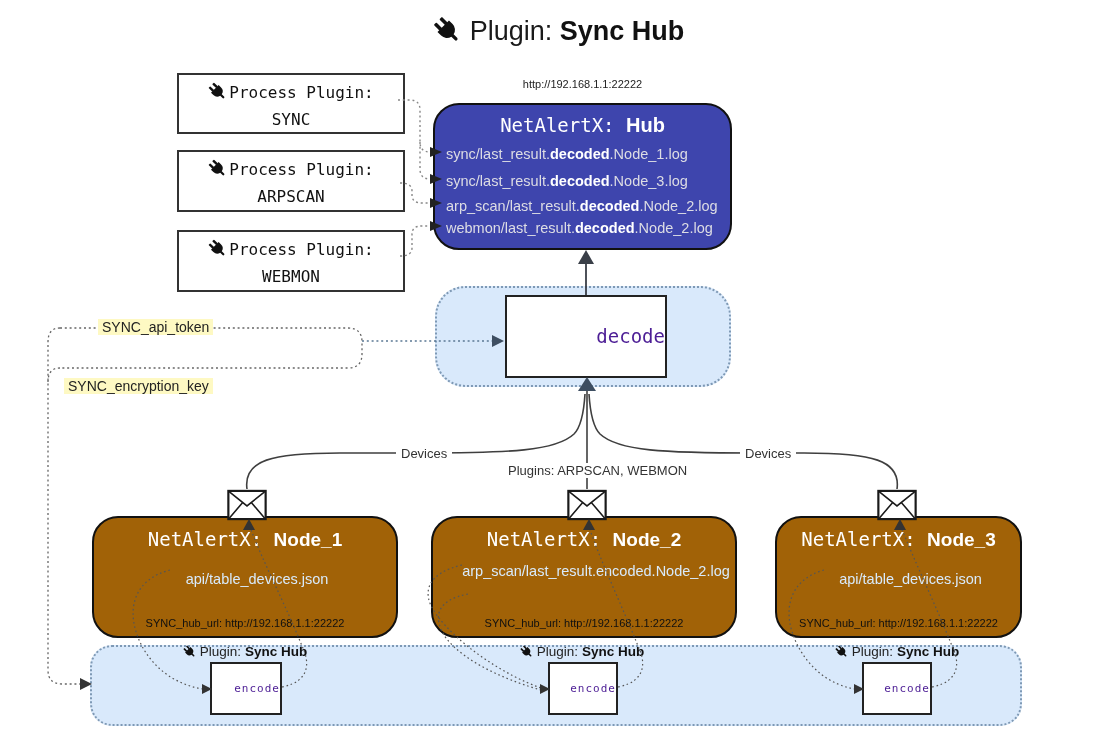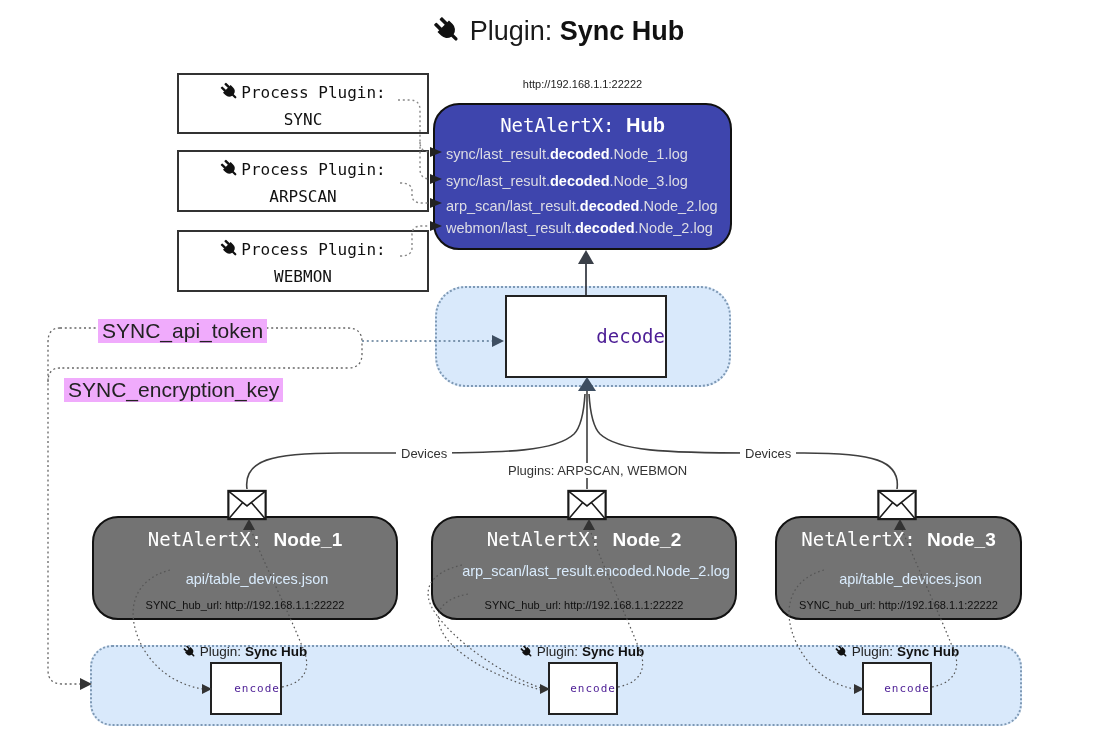--- a/index.html
+++ b/index.html
@@ -5,21 +5,21 @@
   html,body{margin:0;padding:0;background:#fff;}
   .canvas{position:relative;width:1117px;height:754px;background:#fff;
           font-family:"Liberation Sans",sans-serif;overflow:hidden;color:#1a1a1a;}
   .abs{position:absolute;}
   svg.layer{position:absolute;left:0;top:0;width:1117px;height:754px;z-index:5;pointer-events:none;}
   
   .title{left:0;right:0;top:16px;text-align:center;font-size:27px;color:#1a1a1a;z-index:2;}
   .title b{font-weight:bold;color:#111;}
   .plug-lg{width:30px;height:30px;vertical-align:-6px;margin-right:7px;color:#111;}
   
-  .pp{left:177px;width:252px;background:#fff;border:2px solid #333;z-index:2;
+  .pp{left:177px;width:228px;background:#fff;border:2px solid #333;z-index:2;
       font-family:"DejaVu Sans Mono","Liberation Mono",monospace;font-size:16px;color:#111;
       text-align:center;box-sizing:border-box;}
   .pp .l1{margin-top:7px;white-space:nowrap;}
   .pp .l2{margin-top:8px;}
   .plug-sm{width:20px;height:20px;vertical-align:-4px;margin-right:1px;color:#111;}
   
   .hub-url{left:433px;width:299px;top:78px;text-align:center;font-size:11px;color:#222;z-index:2;}
   .hub{left:433px;top:103px;width:299px;height:147px;background:#3e45ad;border:2px solid #111;
        border-radius:26px;z-index:2;box-sizing:border-box;}
   .hub-title{position:absolute;left:0;right:0;top:9px;text-align:center;color:#fff;
@@ -27,24 +27,24 @@
   .hub-title b{font-family:"Liberation Sans",sans-serif;font-size:20px;}
   .hub-log{position:absolute;left:11px;right:2px;color:#dddde4;font-size:14.5px;white-space:nowrap;}
   .hub-log b{color:#fff;}
   
   .band{background:#d9e9fb;border:2px dotted #7e99b5;box-sizing:border-box;z-index:1;}
   .decode-band{left:435px;top:286px;width:296px;height:101px;border-radius:30px;}
   .iobox{background:#fff;border:2px solid #222;box-sizing:border-box;z-index:2;text-align:right;
        font-family:"DejaVu Sans Mono","Liberation Mono",monospace;color:#4c1d95;}
   .decode-box{left:505px;top:295px;width:162px;height:83px;font-size:19px;line-height:79px;}
   
-  .keylab{background:#f0abfc;padding:0 4px;font-size:21px;color:#222;z-index:6;white-space:nowrap;}
+  .keylab{background:#fef9c3;padding:0 4px;font-size:14px;color:#222;z-index:6;white-space:nowrap;}
   .edgelab{background:#fff;padding:0 5px;font-size:13px;color:#333;z-index:6;white-space:nowrap;text-align:center;}
   
-  .node{top:516px;height:104px;background:#737373;border:2px solid #111;border-radius:26px;
+  .node{top:516px;height:122px;background:#a16207;border:2px solid #111;border-radius:26px;
         z-index:2;box-sizing:border-box;}
   .node-title{position:absolute;left:0;right:0;top:10px;text-align:center;color:#fff;
         font-family:"DejaVu Sans Mono","Liberation Mono",monospace;font-size:19px;white-space:nowrap;}
   .node-title b{font-family:"Liberation Sans",sans-serif;font-size:19px;}
   .node-file{position:absolute;left:0;right:0;text-align:center;color:#d9ebfc;font-size:14.5px;white-space:nowrap;padding-left:24px;}
   .node-url{position:absolute;left:0;right:0;bottom:7px;text-align:center;color:#101010;font-size:11px;}
   .env{z-index:4;}
   
   .encode-band{left:90px;top:645px;width:932px;height:81px;border-radius:22px;}
   .enc-label{top:644px;width:160px;text-align:center;font-size:13.5px;color:#222;z-index:2;white-space:nowrap;}

